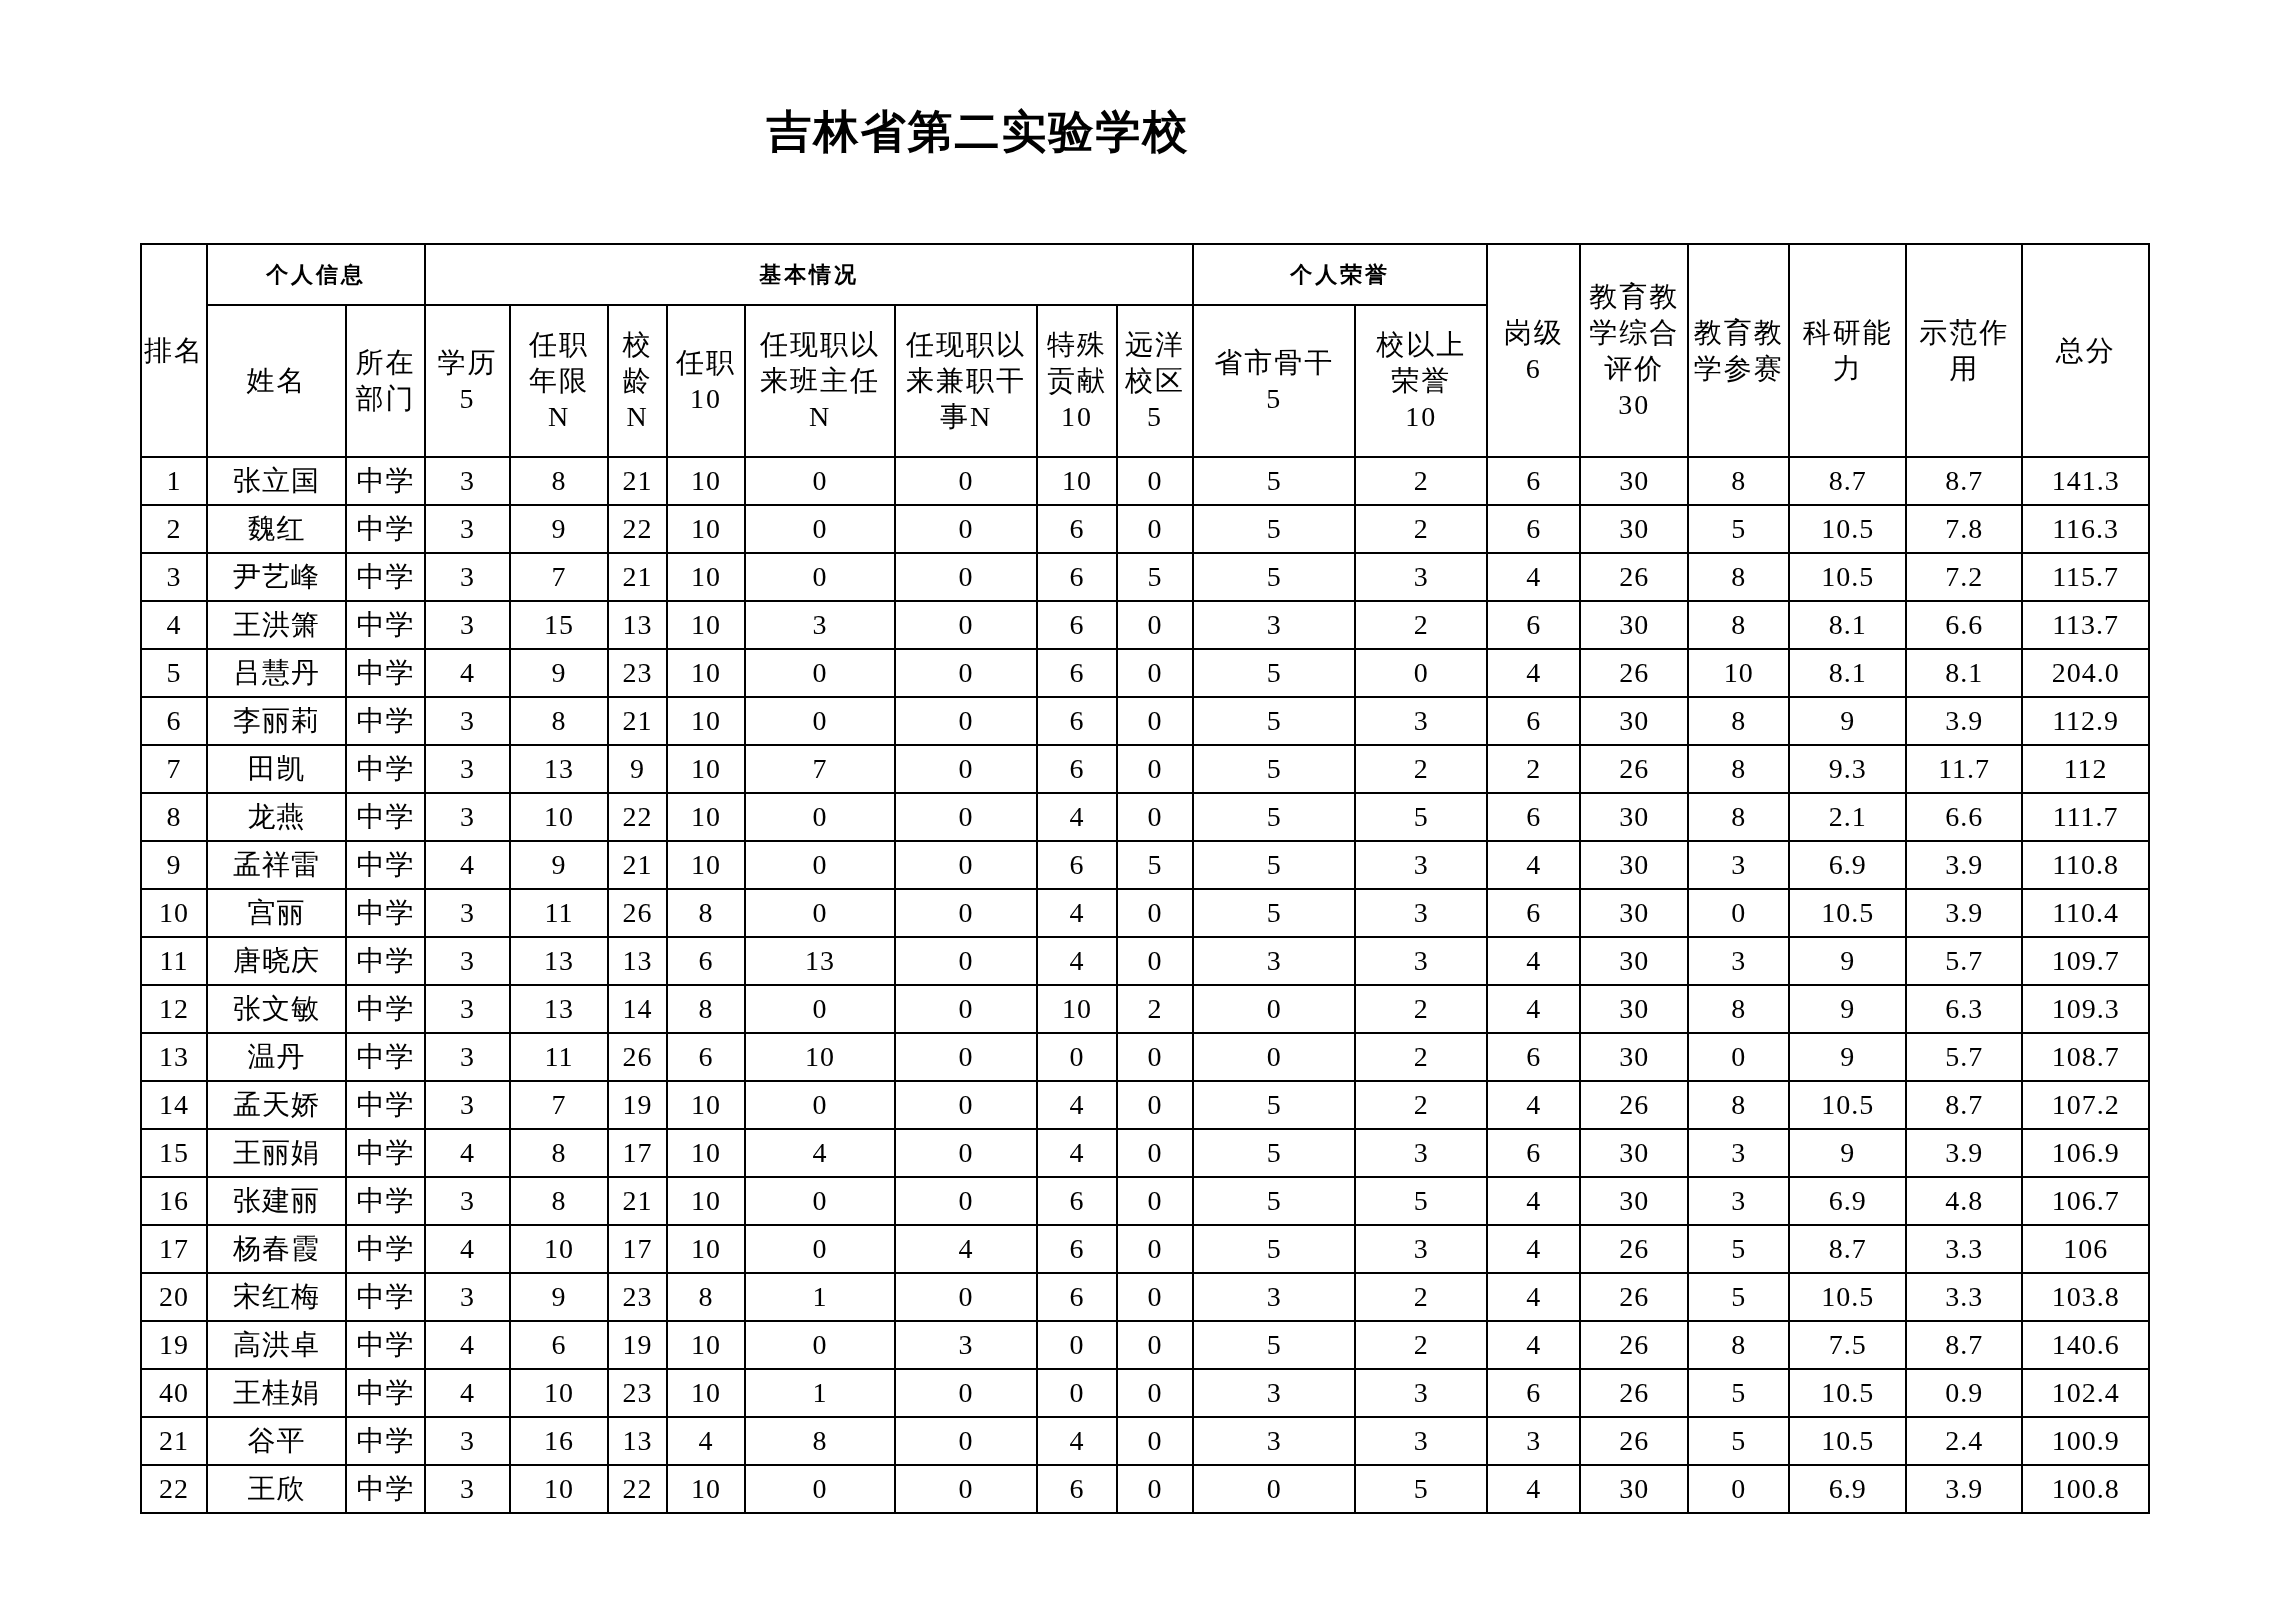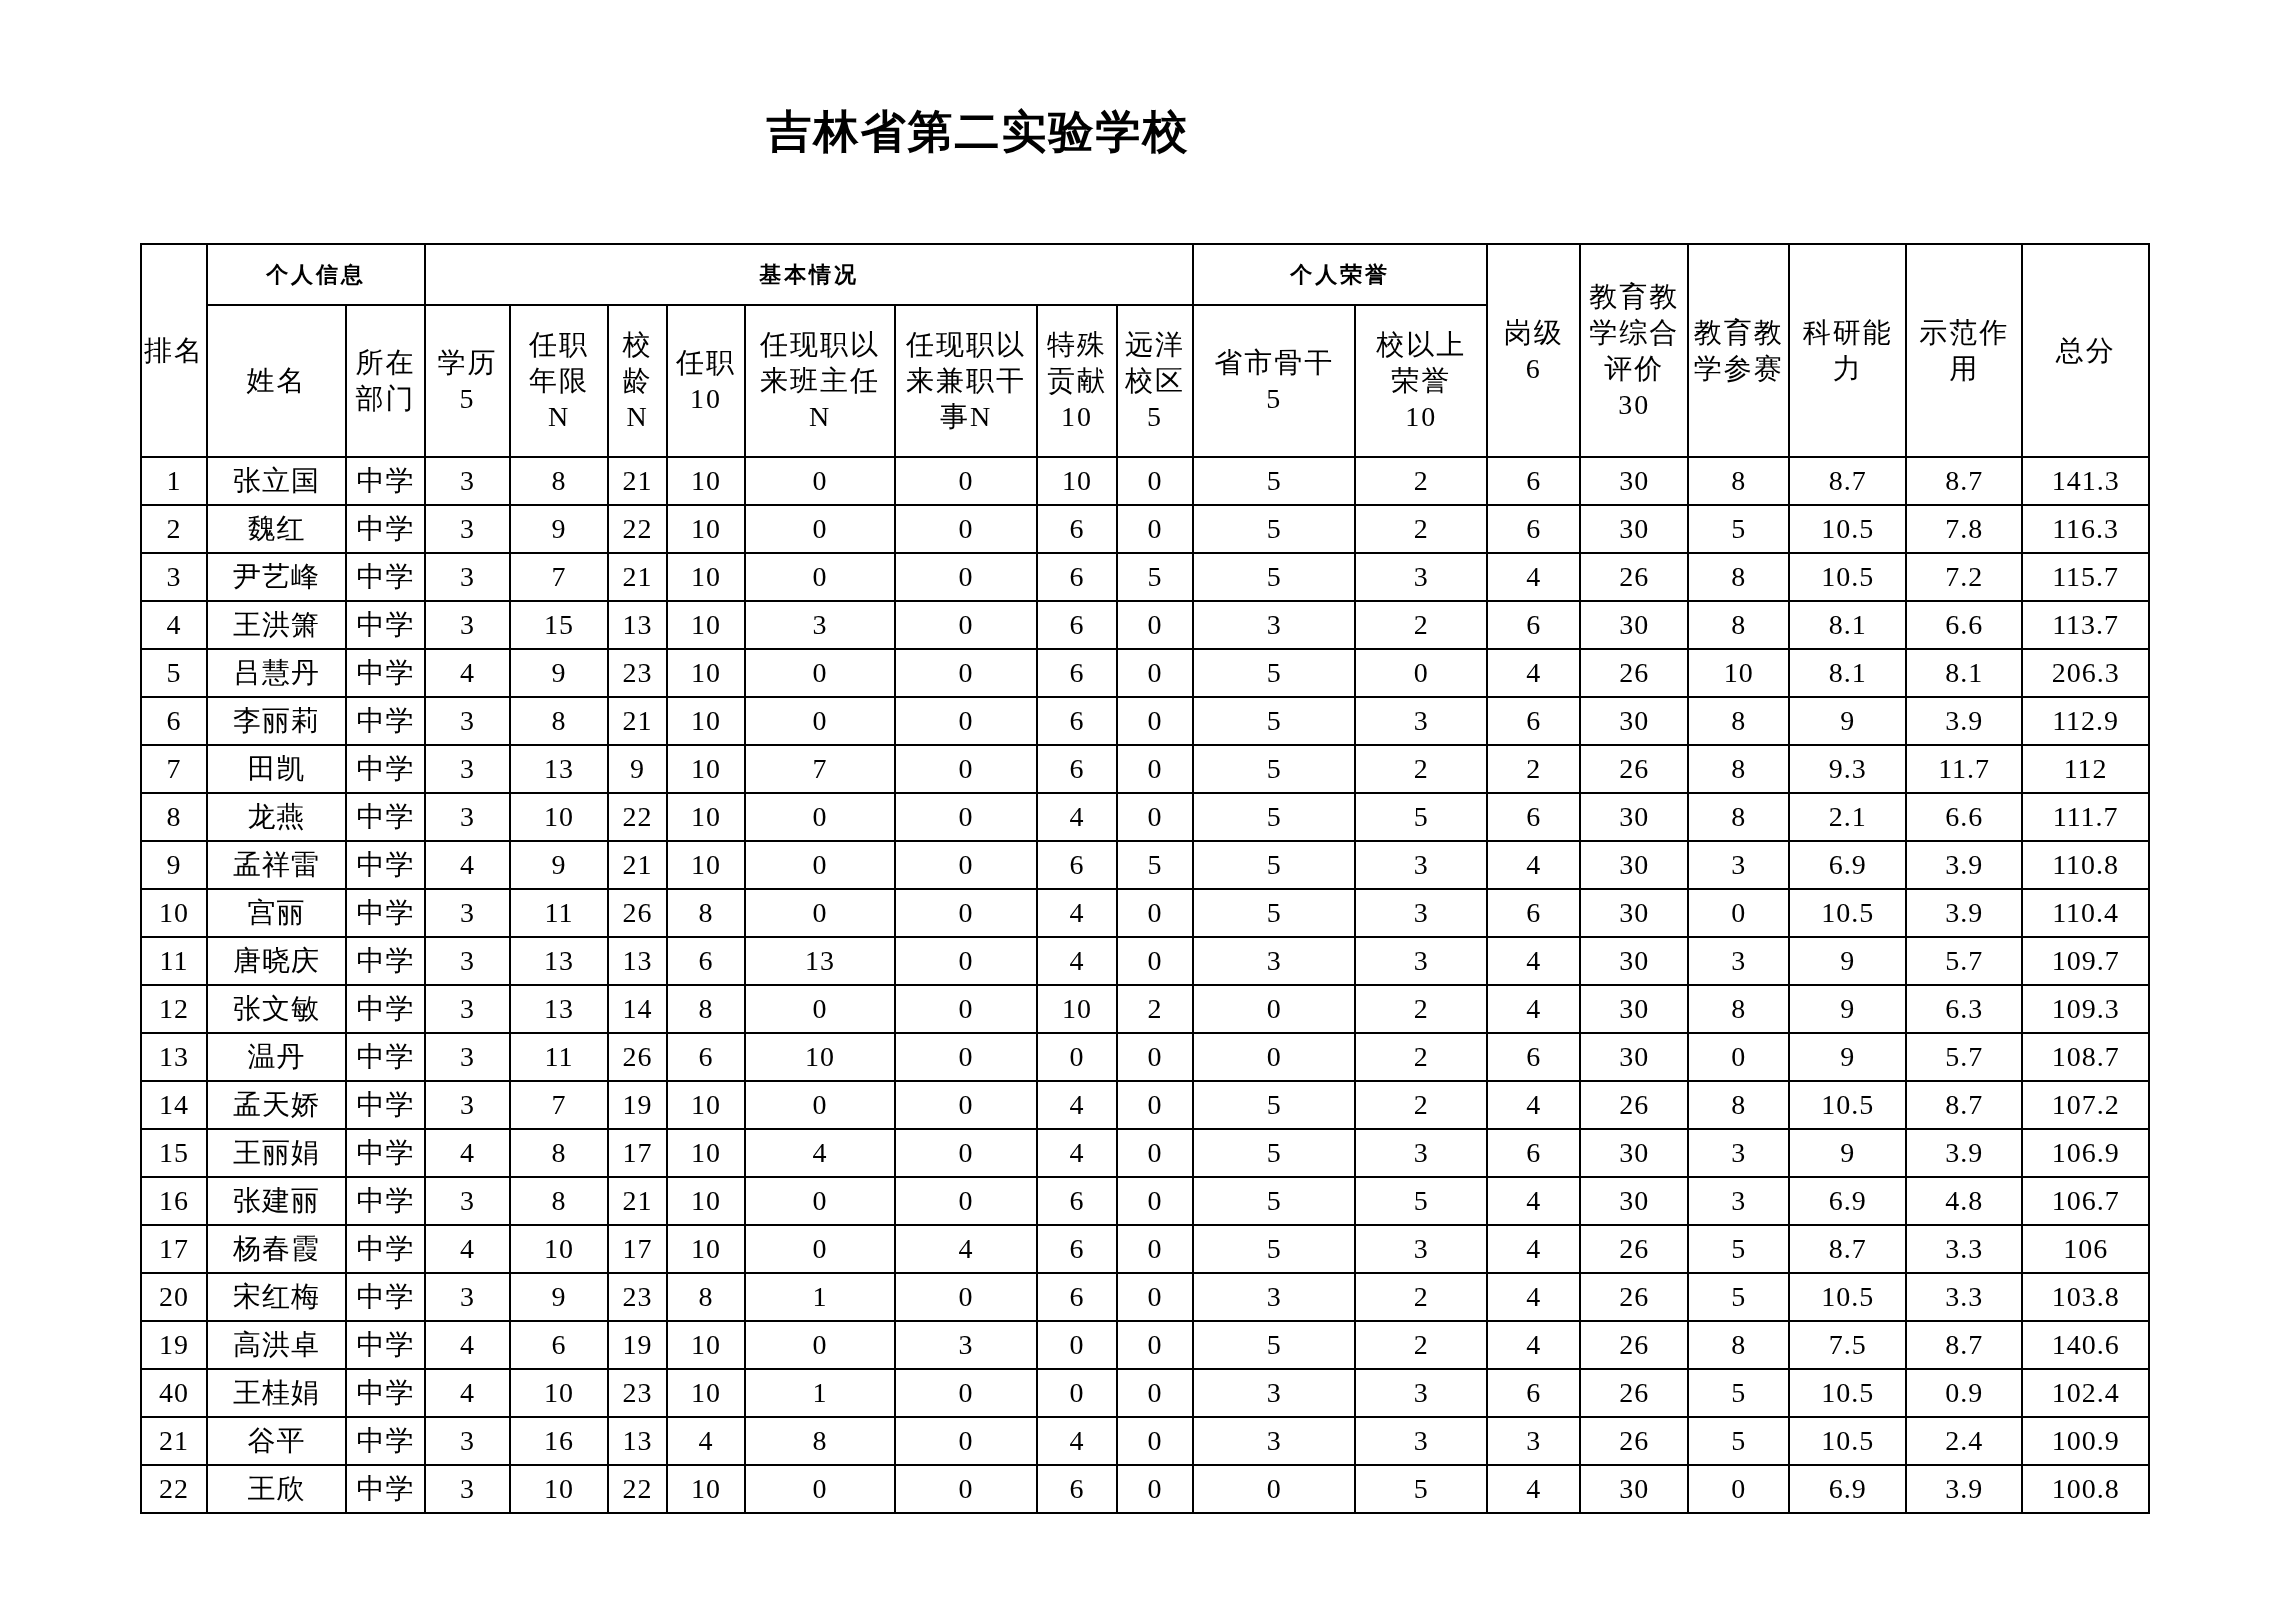--- a/index.html
+++ b/index.html
@@ -239,21 +239,21 @@
         <td>0</td>
         <td>6</td>
         <td>0</td>
         <td>5</td>
         <td>0</td>
         <td>4</td>
         <td>26</td>
         <td>10</td>
         <td>8.1</td>
         <td>8.1</td>
-        <td>206.3</td>
+        <td>204.0</td>
       </tr>
       <tr>
         <td>6</td>
         <td>李丽莉</td>
         <td>中学</td>
         <td>3</td>
         <td>8</td>
         <td>21</td>
         <td>10</td>
         <td>0</td>

